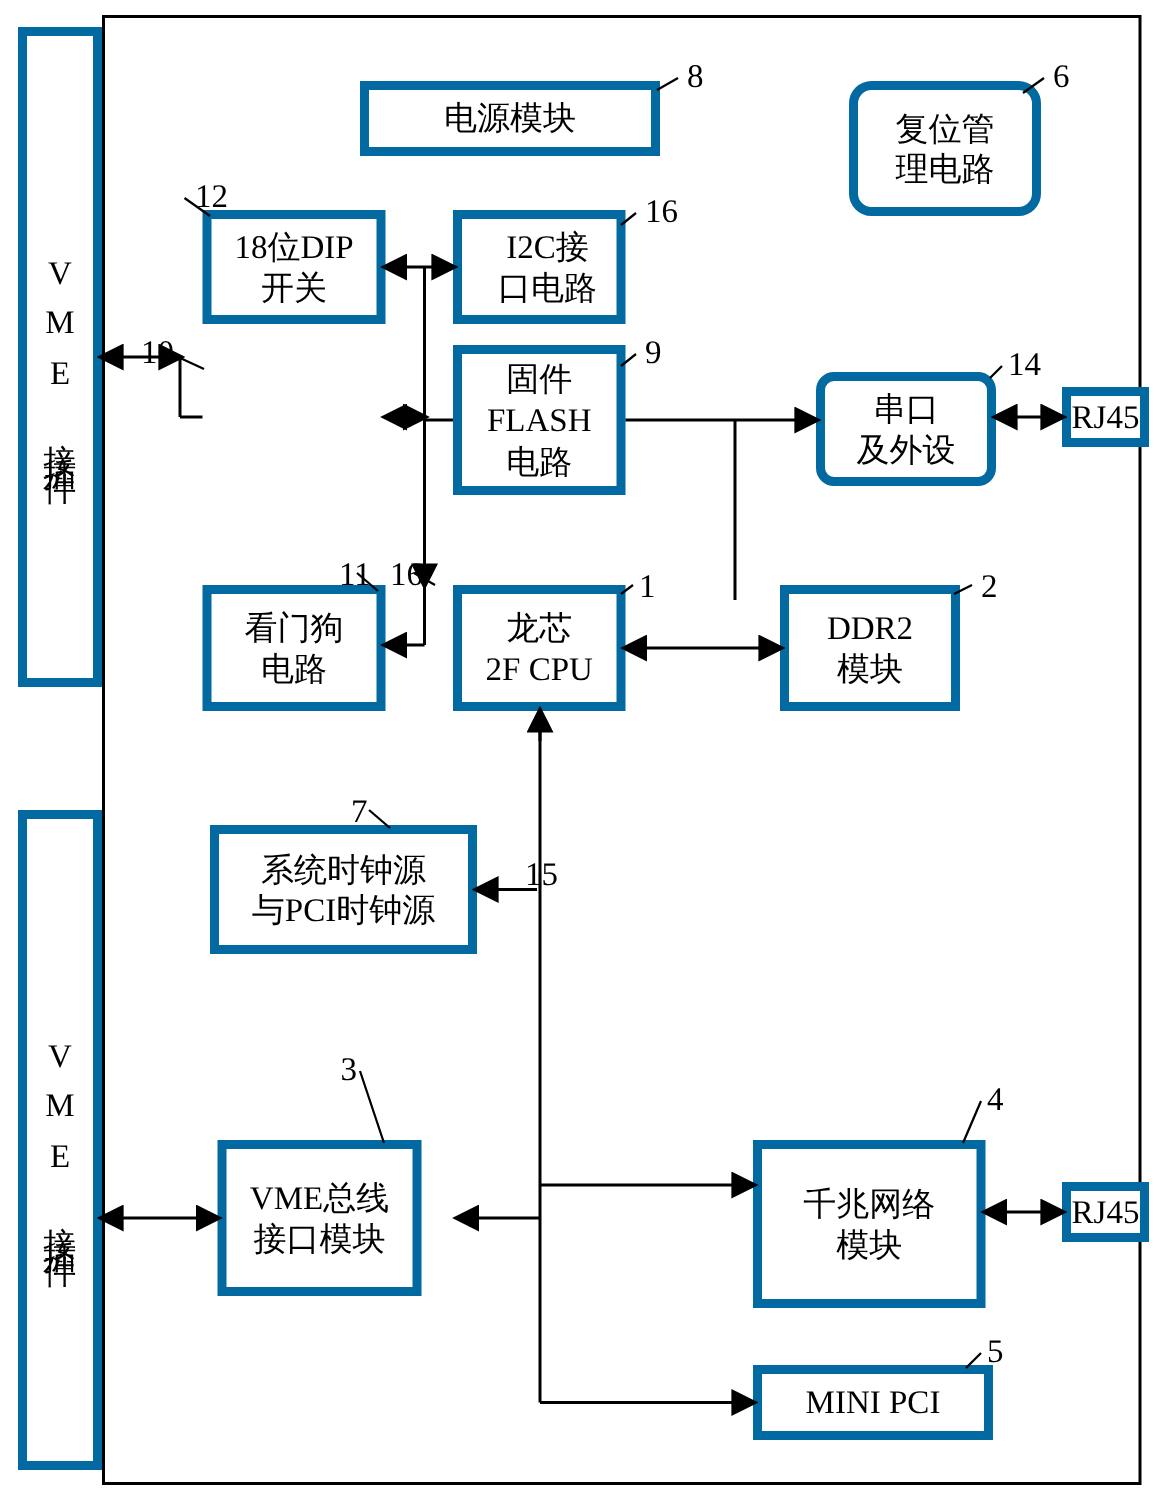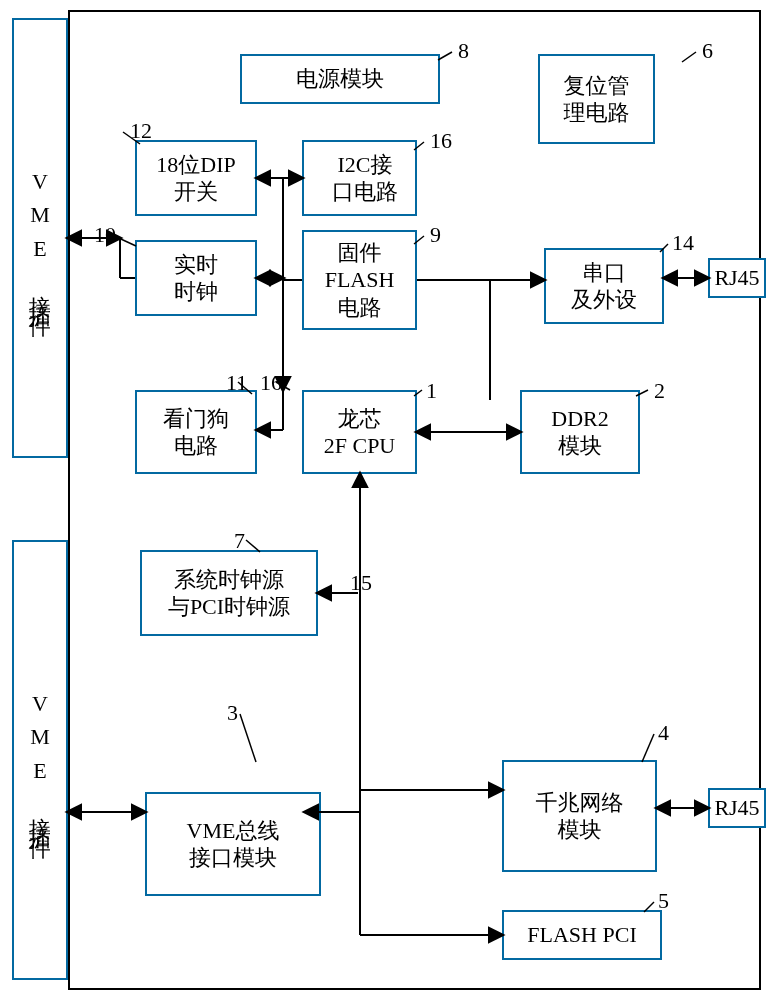--- a/index.html
+++ b/index.html
@@ -9,21 +9,21 @@
     font-family: "SimSun", "Microsoft YaHei", serif;
   }
   .canvas {
     position: relative;
     width: 774px;
     height: 1000px;
     margin: 0 auto;
   }
   .box {
     position: absolute;
-    border: 2px solid #0369a1;
+    border: 6px solid #0369a1;
     background: #fff;
     text-align: center;
     display: flex;
     flex-direction: column;
     justify-content: center;
     align-items: center;
     line-height: 1.25;
     padding: 4px 2px;
   }
   .box span { display: block; }
@@ -82,52 +82,48 @@
 
   <div class="box blk-font" style="left:708px; top:788px; width:58px; height:40px;">
     <span>RJ45</span>
   </div>
 
   <div class="box blk-font" style="left:240px; top:54px; width:200px; height:50px;">
     <span>电源模块</span>
   </div>
   <div class="label" style="left:458px; top:38px;">8</div>
 
-  <div class="box blk-font" style="left:538px; top:54px; width:117px; height:90px;">
+  <div class="box blk-font" style="left:566px; top:54px; width:128px; height:90px;border-radius:15px;">
     <span>复位管</span>
     <span>理电路</span>
   </div>
   <div class="label" style="left:702px; top:38px;">6</div>
 
   <div class="box blk-font" style="left:135px; top:140px; width:122px; height:76px;">
     <span>18位DIP</span>
     <span>开关</span>
   </div>
   <div class="label" style="left:113px; top:118px;margin-left:17px;">12</div>
 
   <div class="box blk-font" style="left:302px; top:140px; width:115px; height:76px;padding-left:13px;">
     <span>I2C接</span>
     <span>口电路</span>
   </div>
   <div class="label" style="left:430px; top:128px;">16</div>
 
-  <div class="box blk-font" style="left:135px; top:240px; width:122px; height:76px;">
-    <span>实时</span>
-    <span>时钟</span>
-  </div>
   <div class="label" style="left:94px; top:222px;">10</div>
 
   <div class="box blk-font" style="left:302px; top:230px; width:115px; height:100px;">
     <span>固件</span>
     <span>FLASH</span>
     <span>电路</span>
   </div>
   <div class="label" style="left:430px; top:222px;">9</div>
 
-  <div class="box blk-font" style="left:544px; top:248px; width:120px; height:76px;">
+  <div class="box blk-font" style="left:544px; top:248px; width:120px; height:76px;border-radius:12px;">
     <span>串口</span>
     <span>及外设</span>
   </div>
   <div class="label" style="left:672px; top:230px;">14</div>
 
   <div class="box blk-font" style="left:135px; top:390px; width:122px; height:84px;">
     <span>看门狗</span>
     <span>电路</span>
   </div>
   <div class="label" style="left:226px; top:370px;">11</div>
@@ -145,34 +141,34 @@
   </div>
   <div class="label" style="left:654px; top:378px;">2</div>
 
   <div class="box blk-font" style="left:140px; top:550px; width:178px; height:86px;">
     <span>系统时钟源</span>
     <span>与PCI时钟源</span>
   </div>
   <div class="label" style="left:234px; top:528px;">7</div>
   <div class="label" style="left:350px; top:570px;">15</div>
 
-  <div class="box blk-font" style="left:145px; top:760px; width:176px; height:104px;margin-top:32px;">
+  <div class="box blk-font" style="left:145px; top:760px; width:136px; height:104px;">
     <span>VME总线</span>
     <span>接口模块</span>
   </div>
   <div class="label" style="left:227px; top:700px;">3</div>
 
   <div class="box blk-font" style="left:502px; top:760px; width:155px; height:112px;">
     <span>千兆网络</span>
     <span>模块</span>
   </div>
   <div class="label" style="left:658px; top:720px;">4</div>
 
   <div class="box blk-font" style="left:502px; top:910px; width:160px; height:50px;">
-    <span>FLASH PCI</span>
+    <span>MINI PCI</span>
   </div>
   <div class="label" style="left:658px; top:888px;">5</div>
 
   <svg class="overlay" viewBox="0 0 774 1000" xmlns="http://www.w3.org/2000/svg">
     <defs>
       <marker id="ah" viewBox="0 0 10 10" refX="8" refY="5" markerWidth="9" markerHeight="9" orient="auto-start-reverse">
         <path d="M0,0 L10,5 L0,10 Z" fill="#000"></path>
       </marker>
     </defs>
     <g stroke="#000" stroke-width="2" fill="none">

